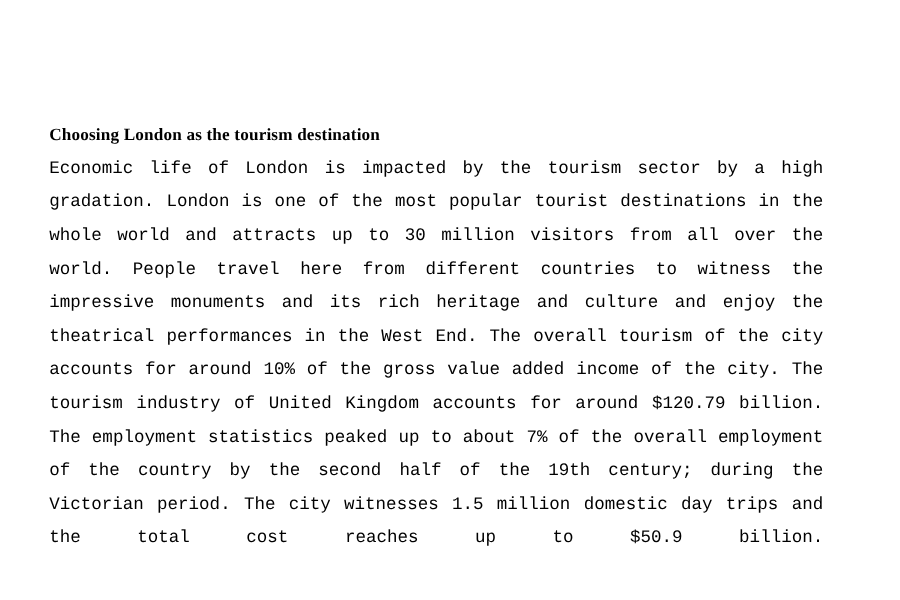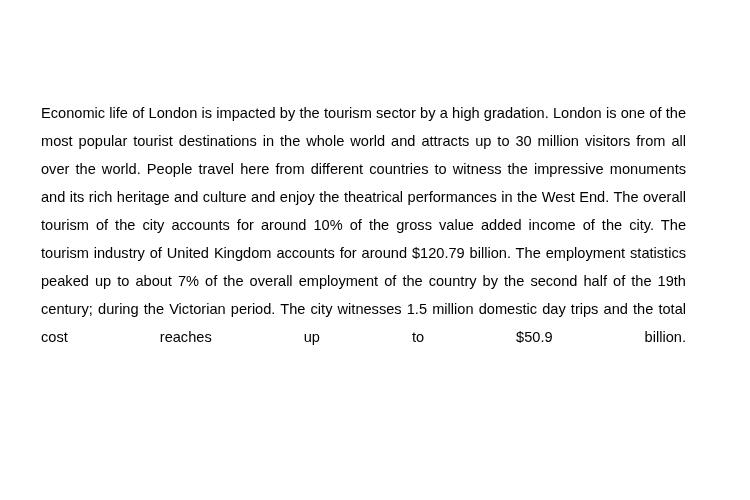--- a/index.html
+++ b/index.html
@@ -35,21 +35,21 @@
     font-size: 14.3px;
     font-weight: bold;
     line-height: 28px;
     margin: 0 0 0 0;
     color: #000000;
     letter-spacing: 0.01em;
     white-space: nowrap;
   }
 
   .body-paragraph {
-    font-family: Liberation Sans, sans-serif;
+    font-family: Liberation Mono, monospace;
     font-size: 14.6px;
     line-height: 28px;
     text-align: justify;
     text-justify: inter-word;
     margin: 0;
     color: #000000;
     hyphens: none;
   }
 
   
@@ -59,18 +59,19 @@
     width: 100%;
   }
 </style>
 </head>
 <body>
 
 <div class="page">
 
   <div class="content-block">
 
+    <h2 class="section-heading">Choosing London as the tourism destination</h2>
 
     <p class="body-paragraph">Economic life of London is impacted by the tourism sector by a high gradation. London is one of the most popular tourist destinations in the whole world and attracts up to 30 million visitors from all over the world. People travel here from different countries to witness the impressive monuments and its rich heritage and culture and enjoy the theatrical performances in the West End. The overall tourism of the city accounts for around 10% of the gross value added income of the city. The tourism industry of United Kingdom accounts for around $120.79 billion. The employment statistics peaked up to about 7% of the overall employment of the country by the second half of the 19th century; during the Victorian period. The city witnesses 1.5 million domestic day trips and the total cost reaches up to $50.9 billion.</p>
 
   </div>
 
 </div>
 
 </body></html>

